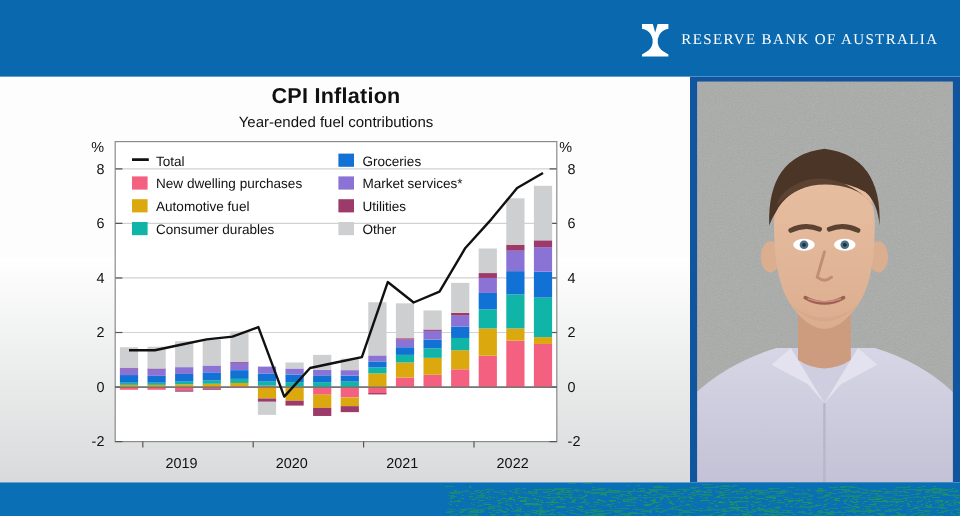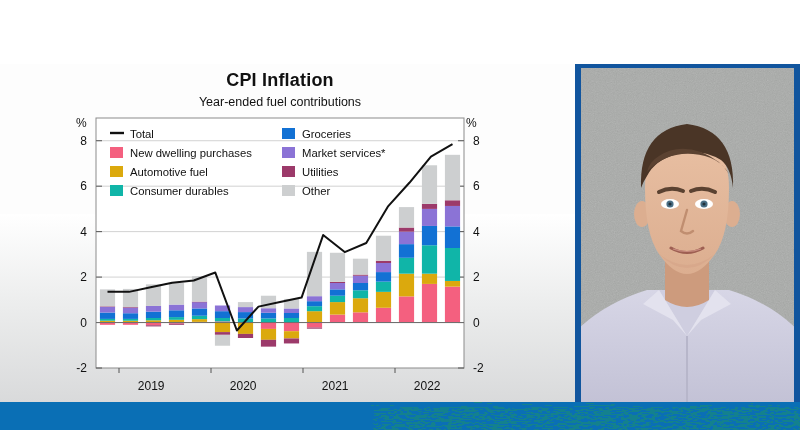--- a/index.html
+++ b/index.html
@@ -48,20 +48,29 @@
   svg.plot{position:absolute;left:0;top:46px;}
 
   .tick-lbl{font-size:12px;fill:#111;font-family:"Liberation Sans",sans-serif;}
   .leg-lbl{font-size:11.3px;fill:#111;font-family:"Liberation Sans",sans-serif;}
 </style>
 </head>
 <body>
 
 <div class="screen">
 
+  <div class="topbar">
+    <div class="logo-wrap">
+      <svg class="logo-mark" viewBox="0 0 26 30">
+        <path d="M2 2 L24 2 L24 6 Q19 7 16.5 11 Q14.5 14.5 15.2 18 Q16 22.5 20 25 L24 27.5 L24 29 L2 29 L2 27.5 L6 25 Q10 22.5 10.8 18 Q11.5 14.5 9.5 11 Q7 7 2 6 Z" fill="#ffffff"></path>
+        <path d="M11 2 L15 2 L13 9 Z" fill="#0a69ae"></path>
+      </svg>
+      <div class="logo-text">RESERVE BANK OF AUSTRALIA</div>
+    </div>
+  </div>
 
   <div class="slide">
     <div class="wash"></div>
 
     <div class="portrait">
       <div class="inner">
         <svg class="pfig" viewBox="0 0 213 334" preserveAspectRatio="none">
           <defs>
             <filter id="speckle">
               <feTurbulence type="fractalNoise" baseFrequency="0.9" numOctaves="3" result="n"></feTurbulence>

